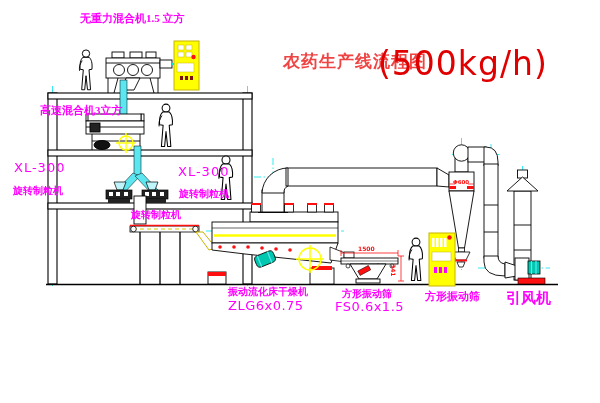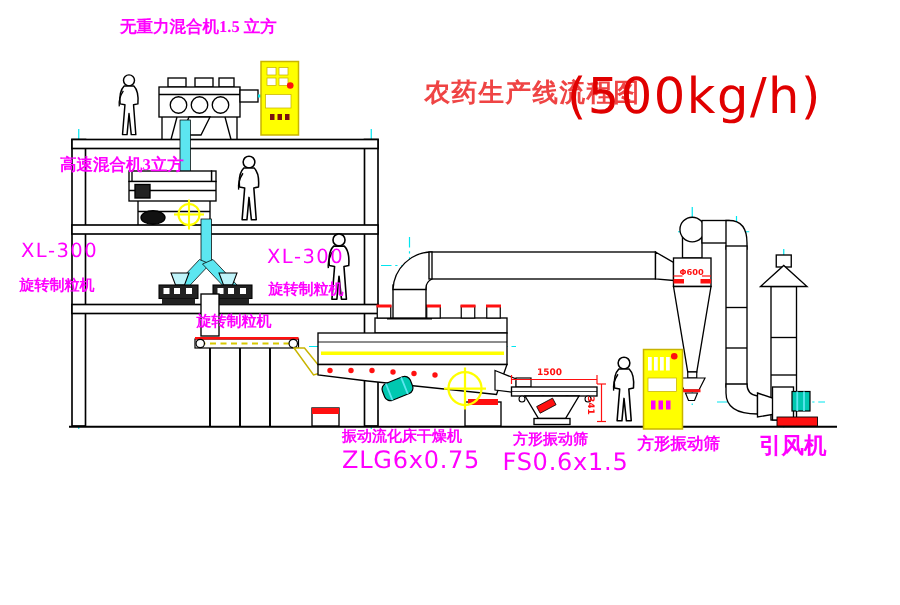--- a/index.html
+++ b/index.html
@@ -2,21 +2,21 @@
 <html><head>
 <meta charset="utf-8">
 <style>
   html,body{margin:0;padding:0;background:#fff;}
   #stage{position:relative;width:600px;height:403px;background:#ffffff;overflow:hidden;
          font-family:"DejaVu Sans","Liberation Sans",sans-serif;}
   #stage svg{position:absolute;left:0;top:0;}
   .lbl{position:absolute;color:#ff00ff;white-space:nowrap;line-height:1;}
   .lbl-cn-sm{font-size:10px;font-weight:bold;letter-spacing:0px;font-family:Liberation Serif, serif;}
   .lbl-model-lg{font-size:13px;font-weight:400;letter-spacing:1px;}
-  .lbl-model-md{font-size:16px;font-weight:400;letter-spacing:0.5px;}
+  .lbl-model-md{font-size:13px;font-weight:400;letter-spacing:0.5px;}
   .dim{position:absolute;color:#ff1010;font-size:6px;font-weight:bold;white-space:nowrap;line-height:1;}
   .title-cn{position:absolute;left:283px;top:50px;color:#ef4444;font-size:17px;font-weight:600;letter-spacing:1px;}
   .title-cap{position:absolute;left:378px;top:44px;color:#e00000;font-size:33px;font-weight:400;letter-spacing:1px;}
 </style>
 </head>
 <body>
 
 <div id="stage">
 
 <svg width="600" height="403" viewBox="0 0 600 403">

